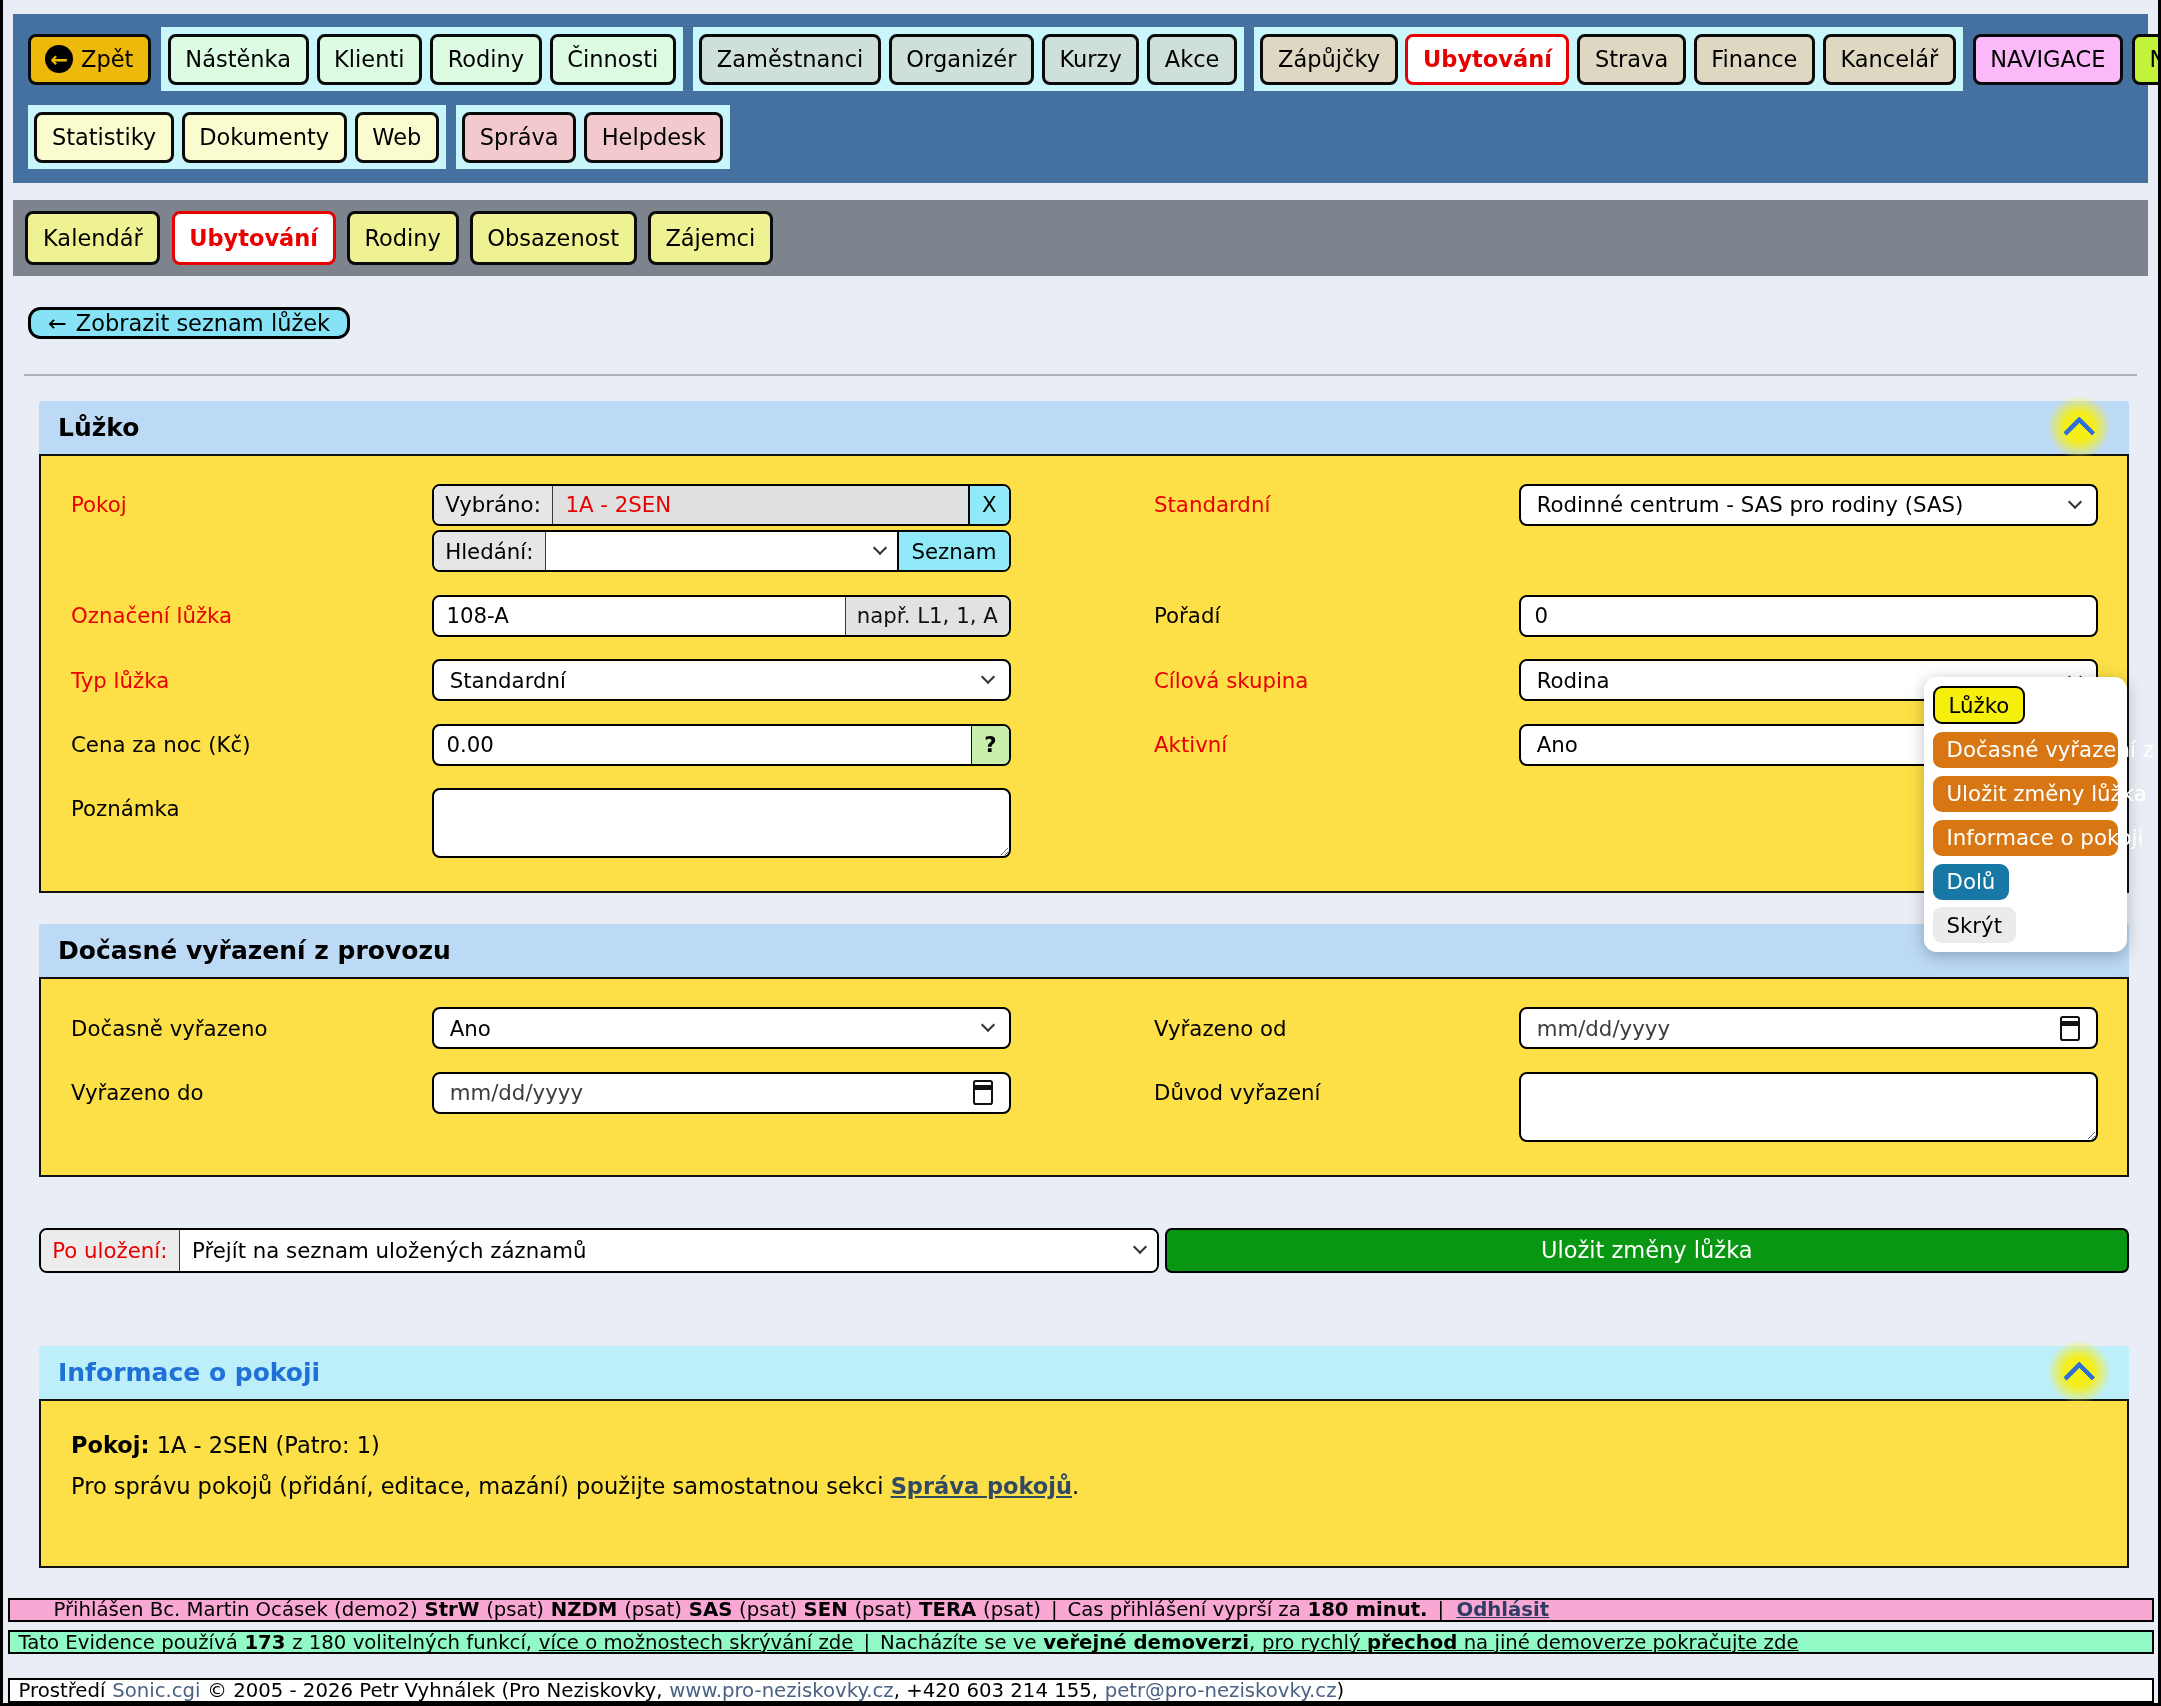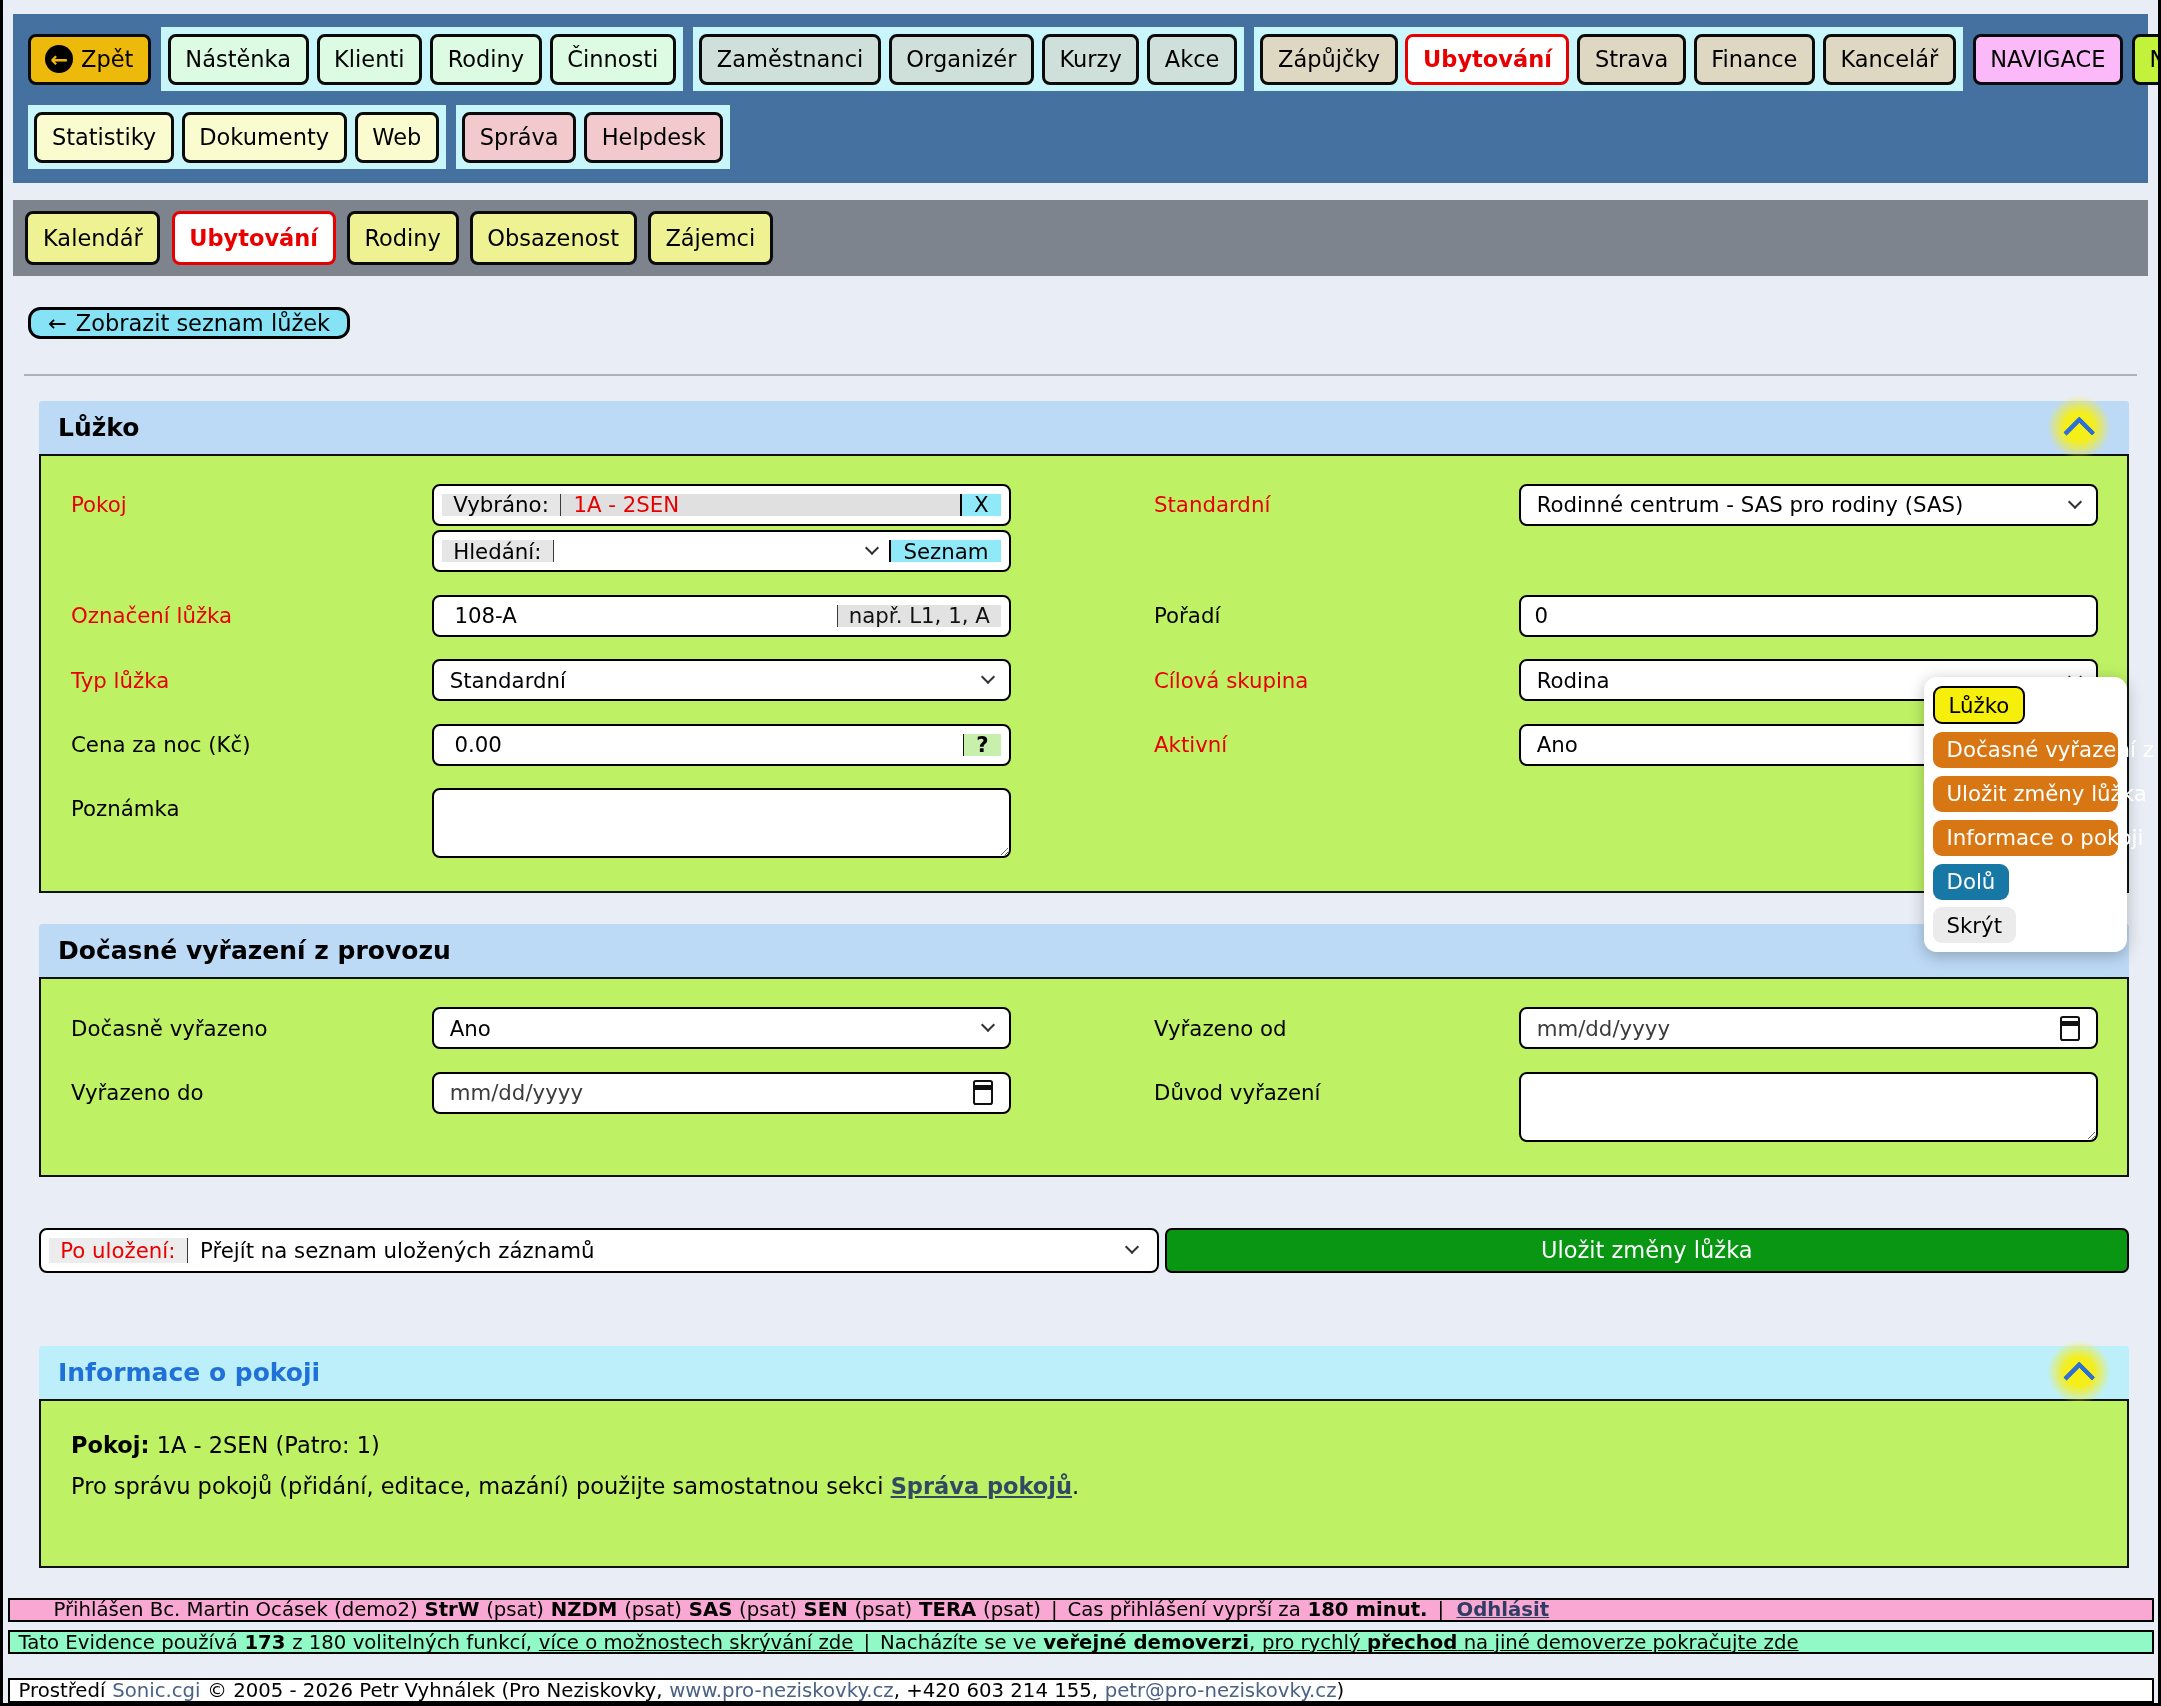--- a/index.html
+++ b/index.html
@@ -97,21 +97,21 @@
     display:flex; align-items:center; justify-content:center;
     cursor:pointer;
   }
   .chev-up {
     width:22.5px; height:22.5px;
     border-left:5px solid #2e6fd6; border-top:5px solid #2e6fd6;
     transform:rotate(45deg) translate(3.4px,3.4px);
     border-radius:1.7px;
   }
   .sec-body {
-    background:#bef264;
+    background:#fde047;
     border:2.8px solid #111;
     padding:28px 0 31px 0;
   }
 
   .frow { display:flex; align-items:center; padding-left:30px; margin-top:22.5px; }
   .frow:first-child { margin-top:0; }
   .frow.top { align-items:flex-start; }
   .lbl  { width:361px; font-size:21.3px; color:#000; }
   .lbl.req { color:#e80000; }
   .lbl2 { width:508px; padding-left:143px; font-size:21.3px; color:#000; }
@@ -127,21 +127,21 @@
     overflow:hidden;
   }
   .input  { padding:0 13.5px; }
   .selectbox { padding:0 15.7px; justify-content:space-between; cursor:pointer; }
   .chev-down {
     width:10px; height:10px;
     border-right:2.8px solid #333; border-bottom:2.8px solid #333;
     transform:rotate(45deg) translate(-2.2px,-2.2px);
     flex:none;
   }
-  .combo { padding:8px; }
+  .combo { padding:0; }
   .combo .cell-label {
     background:#e6e6e6; height:100%;
     display:flex; align-items:center; padding:0 11.2px;
     border-right:1.7px solid #3a3a3a; flex:none;
   }
   .combo .cell-value { flex:1; padding:0 12.4px; display:flex; align-items:center; background:#e0e0e0; height:100%; }
   .combo .cell-white { flex:1; padding:0 12.4px; display:flex; align-items:center; justify-content:space-between; background:#fff; height:100%; }
   .combo .cell-cyan  {
     background:#8fe9f9; height:100%;
     display:flex; align-items:center; justify-content:center;

